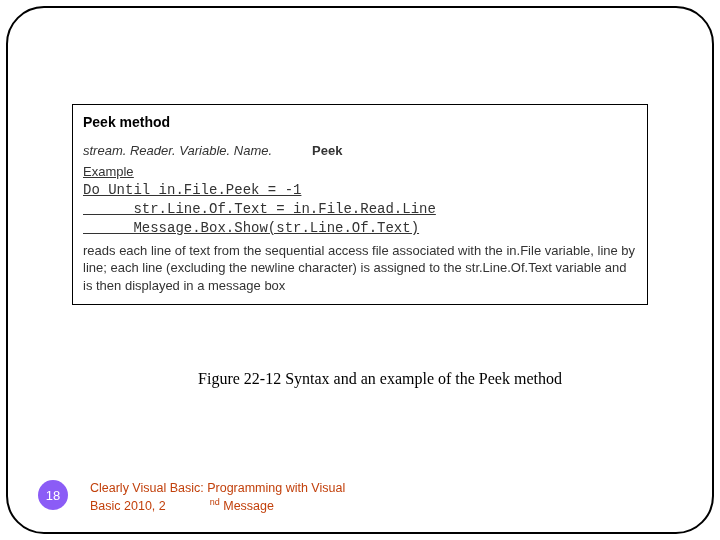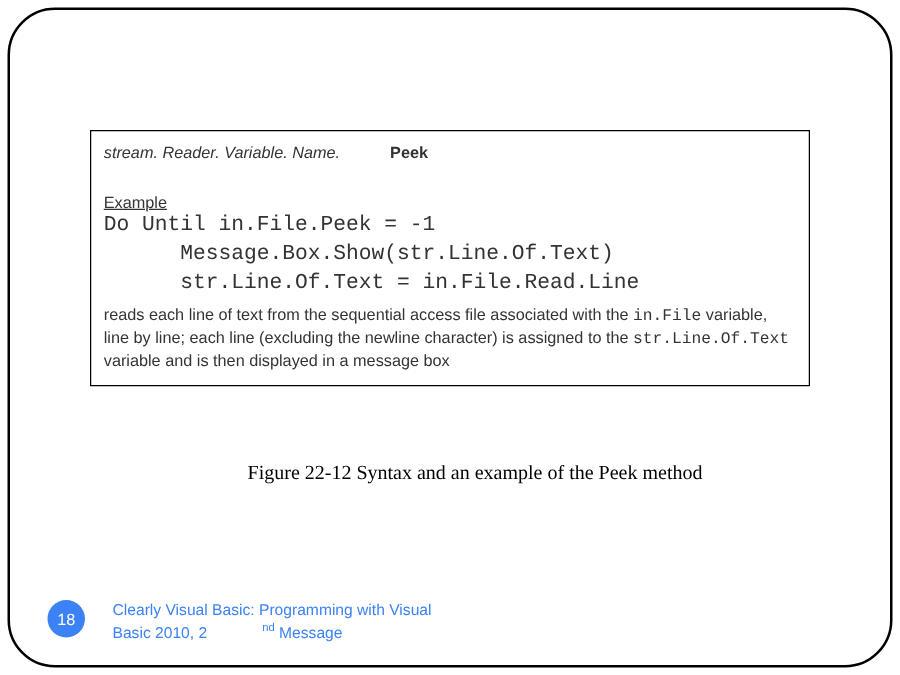--- a/index.html
+++ b/index.html
@@ -38,83 +38,85 @@
     }
     .section-label {
       text-decoration: underline;
       margin-top: 4px;
     }
     .syntax-line {
       font-style: italic;
     }
     .syntax-line .bold { font-weight: bold; font-style: normal; padding-left: 40px; }
     .example-block {
-      margin-top: 22px;
+      margin-top: 4px;
+      text-decoration: underline;
     }
     .code {
       font-family: "Courier New", Courier, monospace;
       white-space: pre;
-      font-size: 17px;
+      font-size: 14px;
     }
     .desc {
       margin-top: 4px;
     }
-    .desc .mono { font-family: Liberation Mono, monospace; }
+    .desc .mono { font-family: Liberation Sans, sans-serif; }
     .caption {
       position: absolute;
       top: 370px;
       left: 0;
       right: 0;
       text-align: center;
       font-family: "Times New Roman", serif;
       font-size: 16px;
       color: #000;
       margin-left: 40px;
     }
     .page-number {
       position: absolute;
       bottom: 30px;
       left: 38px;
       width: 30px;
       height: 30px;
-      background: #3b82f6;
+      background: #8b5cf6;
       color: #fff;
       border-radius: 50%;
       display: flex;
       align-items: center;
       justify-content: center;
       font-size: 13px;
     }
     .footer {
       position: absolute;
       bottom: 26px;
       left: 90px;
       width: 320px;
       font-size: 12.5px;
-      color: #3b82f6;
+      color: #c2410c;
       line-height: 1.3;
     }
     .footer sup { font-size: 9px; margin-left: 44px; }
   </style>
 </head>
 <body>
 
 <div class="slide-border"></div>
 
 <div class="content-box">
+  <div class="box-title">Peek method</div>
 
   <div class="syntax-line">
     <span>stream. Reader. Variable. Name</span><span>.</span><span class="bold">Peek</span>
   </div>
 
   <div class="example-block">
     <div class="section-label">Example</div>
     <div class="code">Do Until in.File.Peek = -1</div>
+    <div class="code">      str.Line.Of.Text = in.File.Read.Line</div>
     <div class="code">      Message.Box.Show(str.Line.Of.Text)</div>
-    <div class="code">      str.Line.Of.Text = in.File.Read.Line</div>
   </div>
 
   <div class="desc">
     <span>reads each line of text from the sequential access file associated with the </span><span class="mono">in.File</span><span> variable, line by line; each line (excluding the newline character) is assigned to the </span><span class="mono">str.Line.Of.Text</span><span> variable and is then displayed in a message box</span>
   </div>
 </div>
 
 <div class="caption">Figure 22-12 Syntax and an example of the Peek method</div>
 
 <div class="page-number">18</div>

